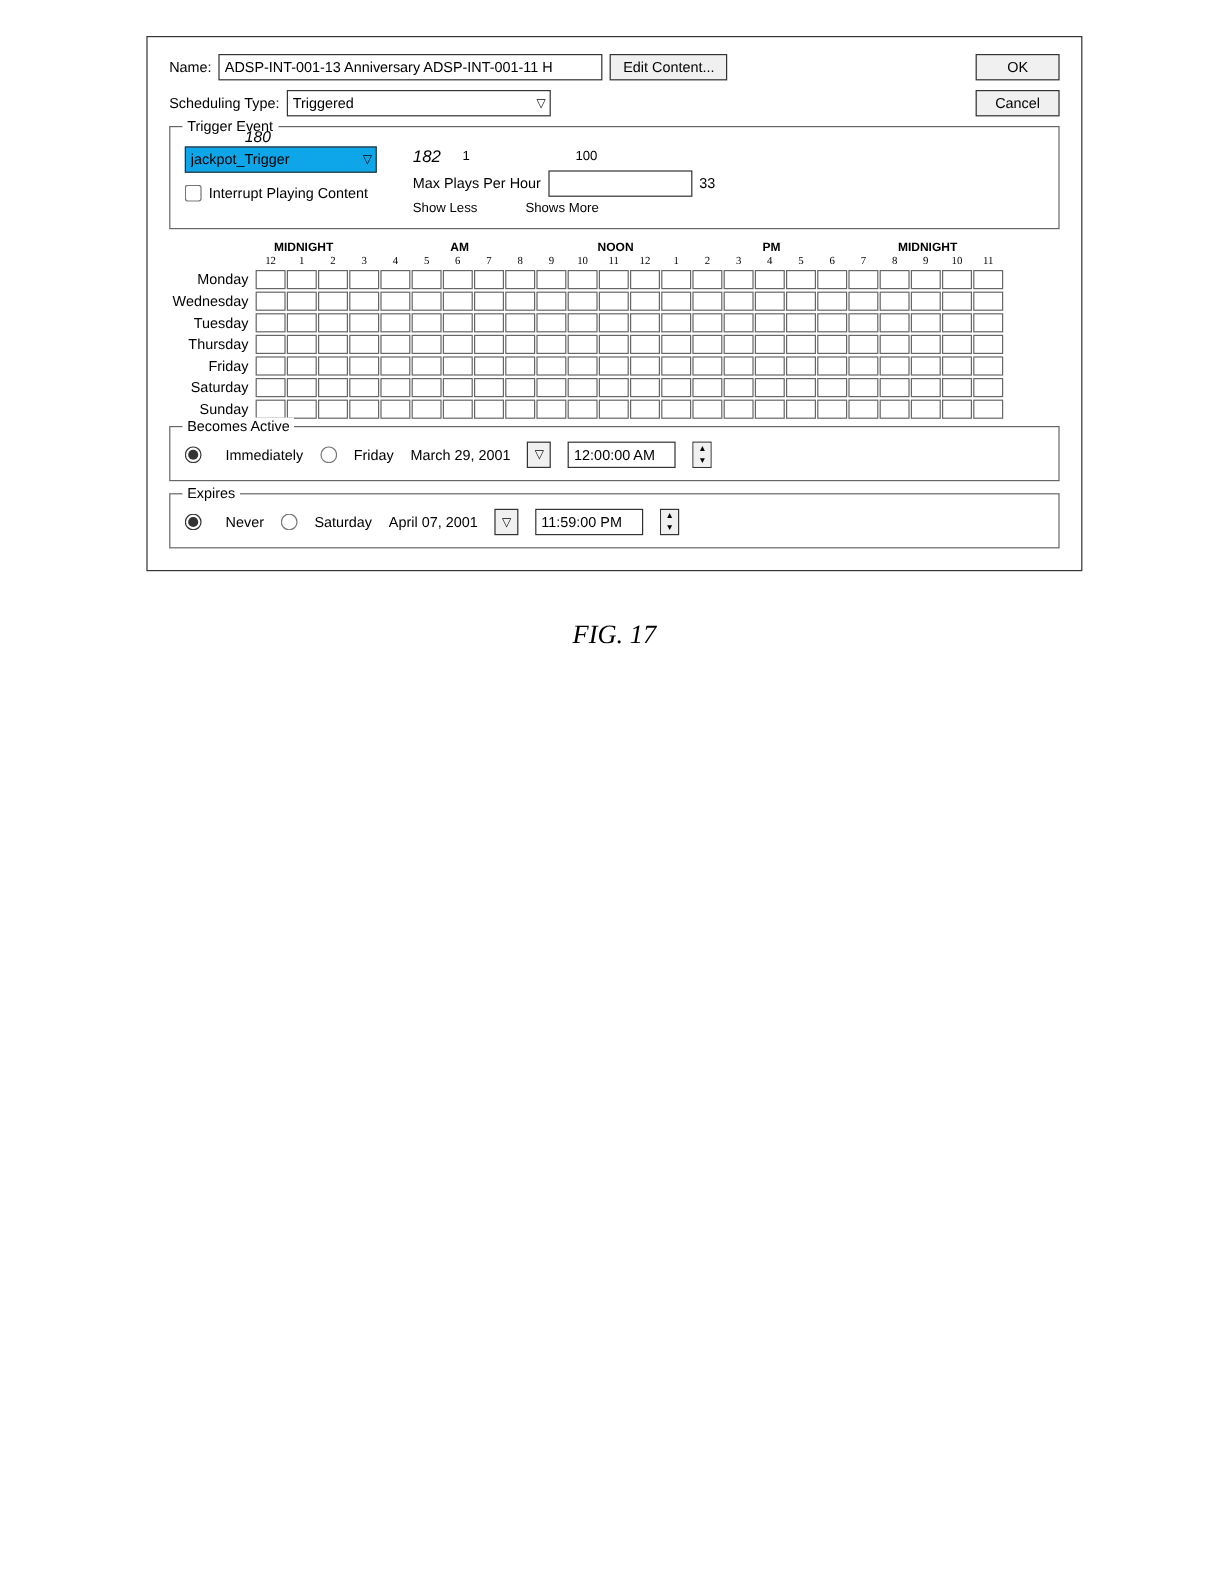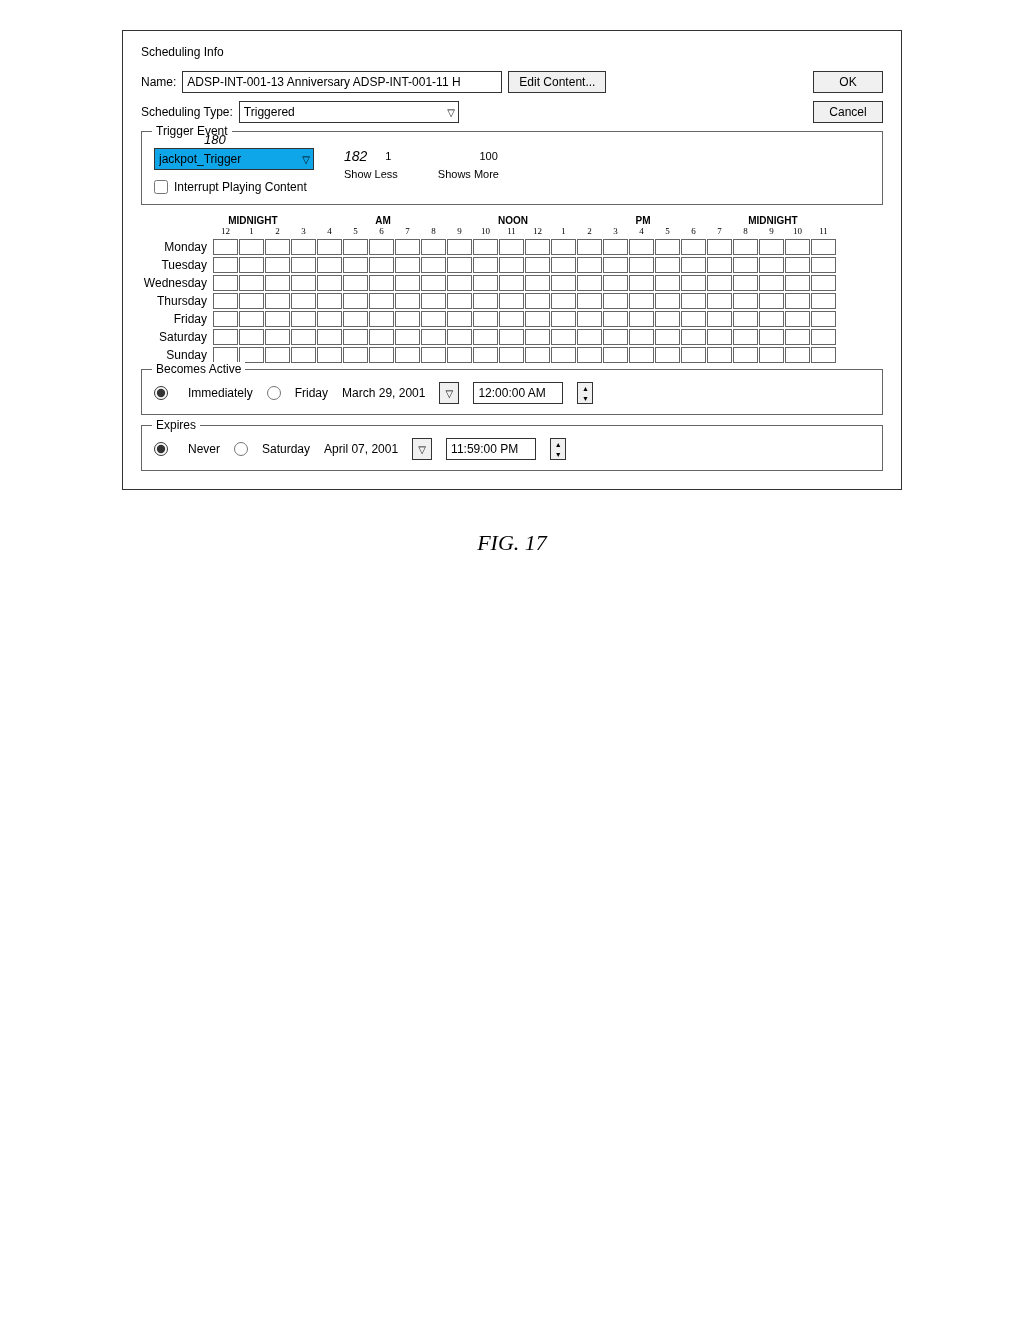--- a/index.html
+++ b/index.html
@@ -277,21 +277,20 @@
   </style>
 </head>
 <body>
 
 <div>
 
 
   <div class="main-content">
 
     <div class="scheduling-box">
-      <div class="scheduling-box-title">Scheduling Info</div>
 
       <div class="form-row">
         <span class="form-label">Name:</span>
         <input class="name-input" type="text" value="ADSP-INT-001-13 Anniversary ADSP-INT-001-11 H" style="">
         <button class="edit-content-btn">Edit Content...</button>
         <div style="margin-left:auto">
           <button class="ok-btn">OK</button>
         </div>
       </div>
 
@@ -332,20 +331,25 @@
               <input type="checkbox" class="checkbox-input" style="">
               <span>Interrupt Playing Content</span>
             </div>
           </div>
 
           <div style="display:flex; flex-direction:column; gap:4px;">
             <div style="display:flex; align-items:center; gap:8px;">
               <span style="font-style:italic; font-size:14px;">182</span>
               <span style="font-size:11px; margin-left:10px;">1</span>
               <span style="margin-left:80px; font-size:11px;">100</span>
+            </div>
+            <div style="display:flex; align-items:center; gap:6px;">
+              <span>Max Plays Per Hour</span>
+              <input class="max-plays-input" type="text" style="">
+              <span>33</span>
             </div>
             <div style="display:flex; gap:40px; font-size:11px;">
               <span>Show Less</span>
               <span>Shows More</span>
             </div>
           </div>
         </div>
       </div>
 
       <div class="time-grid-section">
@@ -409,50 +413,50 @@
                 <div class="time-cell"></div>
                 <div class="time-cell"></div>
                 <div class="time-cell"></div>
                 <div class="time-cell"></div>
                 <div class="time-cell"></div>
                 <div class="time-cell"></div>
                 <div class="time-cell"></div>
               </div>
             </div>
             <div class="day-row">
+              <span class="day-label">Wednesday</span>
+              <div class="time-cells">
+                <div class="time-cell"></div>
+                <div class="time-cell"></div>
+                <div class="time-cell"></div>
+                <div class="time-cell"></div>
+                <div class="time-cell"></div>
+                <div class="time-cell"></div>
+                <div class="time-cell"></div>
+                <div class="time-cell"></div>
+                <div class="time-cell"></div>
+                <div class="time-cell"></div>
+                <div class="time-cell"></div>
+                <div class="time-cell"></div>
+                <div class="time-cell"></div>
+                <div class="time-cell"></div>
+                <div class="time-cell"></div>
+                <div class="time-cell"></div>
+                <div class="time-cell"></div>
+                <div class="time-cell"></div>
+                <div class="time-cell"></div>
+                <div class="time-cell"></div>
+                <div class="time-cell"></div>
+                <div class="time-cell"></div>
+                <div class="time-cell"></div>
+                <div class="time-cell"></div>
+              </div>
+            </div>
+            <div class="day-row">
               <span class="day-label">Tuesday</span>
-              <div class="time-cells">
-                <div class="time-cell"></div>
-                <div class="time-cell"></div>
-                <div class="time-cell"></div>
-                <div class="time-cell"></div>
-                <div class="time-cell"></div>
-                <div class="time-cell"></div>
-                <div class="time-cell"></div>
-                <div class="time-cell"></div>
-                <div class="time-cell"></div>
-                <div class="time-cell"></div>
-                <div class="time-cell"></div>
-                <div class="time-cell"></div>
-                <div class="time-cell"></div>
-                <div class="time-cell"></div>
-                <div class="time-cell"></div>
-                <div class="time-cell"></div>
-                <div class="time-cell"></div>
-                <div class="time-cell"></div>
-                <div class="time-cell"></div>
-                <div class="time-cell"></div>
-                <div class="time-cell"></div>
-                <div class="time-cell"></div>
-                <div class="time-cell"></div>
-                <div class="time-cell"></div>
-              </div>
-            </div>
-            <div class="day-row">
-              <span class="day-label">Wednesday</span>
               <div class="time-cells">
                 <div class="time-cell"></div>
                 <div class="time-cell"></div>
                 <div class="time-cell"></div>
                 <div class="time-cell"></div>
                 <div class="time-cell"></div>
                 <div class="time-cell"></div>
                 <div class="time-cell"></div>
                 <div class="time-cell"></div>
                 <div class="time-cell"></div>

